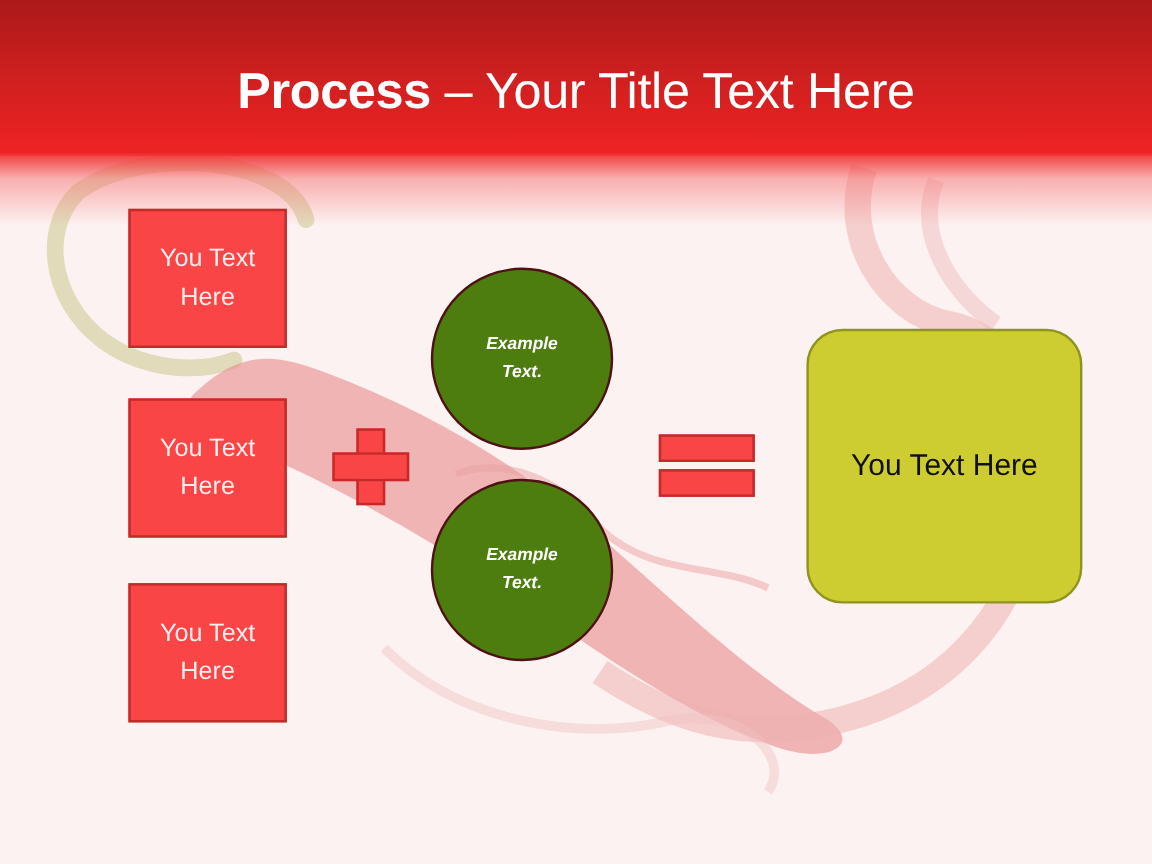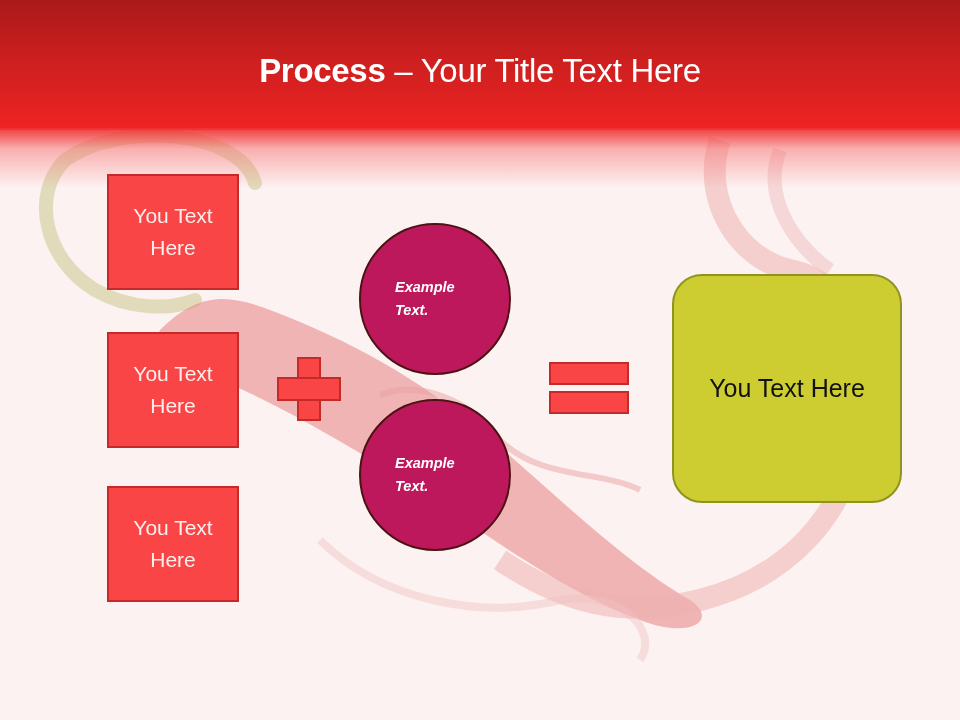--- a/index.html
+++ b/index.html
@@ -3,27 +3,27 @@
 <meta charset="utf-8">
 <style>
   html, body { margin:0; padding:0; }
   body { width:960px; height:720px; overflow:hidden; position:relative; background:#fdf2f2; font-family:"Liberation Sans", sans-serif; }
   .slide { position:absolute; left:0; top:0; width:960px; height:720px; }
   .bg-art { position:absolute; left:0; top:0; width:960px; height:720px; }
   .header { position:absolute; left:0; top:0; width:960px; height:130px;
     background:linear-gradient(to bottom, #ab1919 0%, #cc1f1f 45%, #ef2323 100%); }
   .header-fade { position:absolute; left:0; top:128px; width:960px; height:60px;
     background:linear-gradient(to bottom, rgba(240,50,50,0.95) 0%, rgba(245,120,120,0.55) 35%, rgba(252,230,230,0) 100%); }
-  .title { position:absolute; left:0; top:52px; width:960px; text-align:center; color:#ffffff; font-size:33px; letter-spacing:-0.3px; }
+  .title { position:absolute; left:0; top:52px; width:960px; text-align:center; color:#ffffff; font-size:42px; letter-spacing:-0.3px; }
   .title b { font-weight:bold; }
   .red-box { position:absolute; left:107px; width:128px; height:112px; background:#f94545; border:2px solid #c42a2a;
     color:#ffeeee; font-size:21px; line-height:32px; text-align:center; display:flex; align-items:center; justify-content:center; }
   .red-box span { display:block; width:100px; }
-  .circle { position:absolute; left:359px; width:148px; height:148px; border-radius:50%; background:#be185d; border:2px solid #4e1214;
-    color:#ffffff; font-style:italic; font-weight:bold; font-size:14.5px; line-height:23px; text-align:left;
+  .circle { position:absolute; left:359px; width:148px; height:148px; border-radius:50%; background:#4d7c0f; border:2px solid #4e1214;
+    color:#ffffff; font-style:italic; font-weight:bold; font-size:14.5px; line-height:23px; text-align:center;
     display:flex; align-items:center; justify-content:center; }
   .circle span { display:block; width:80px; }
   .plus-v { position:absolute; left:297px; top:357px; width:20px; height:60px; background:#f94545; border:2px solid #c42a2a; }
   .plus-h { position:absolute; left:277px; top:377px; width:60px; height:20px; background:#f94545; border:2px solid #c42a2a; }
   .plus-fill { position:absolute; left:299px; top:379px; width:20px; height:20px; background:#f94545; }
   .eq-bar { position:absolute; left:549px; width:76px; height:19px; background:#f94545; border:2px solid #c42a2a; }
   .green-box { position:absolute; left:672px; top:274px; width:226px; height:225px; background:#cdcd32; border:2px solid #8f9420;
     border-radius:30px; display:flex; align-items:center; justify-content:center; color:#111111; font-size:25px; }
 </style>
 </head>

